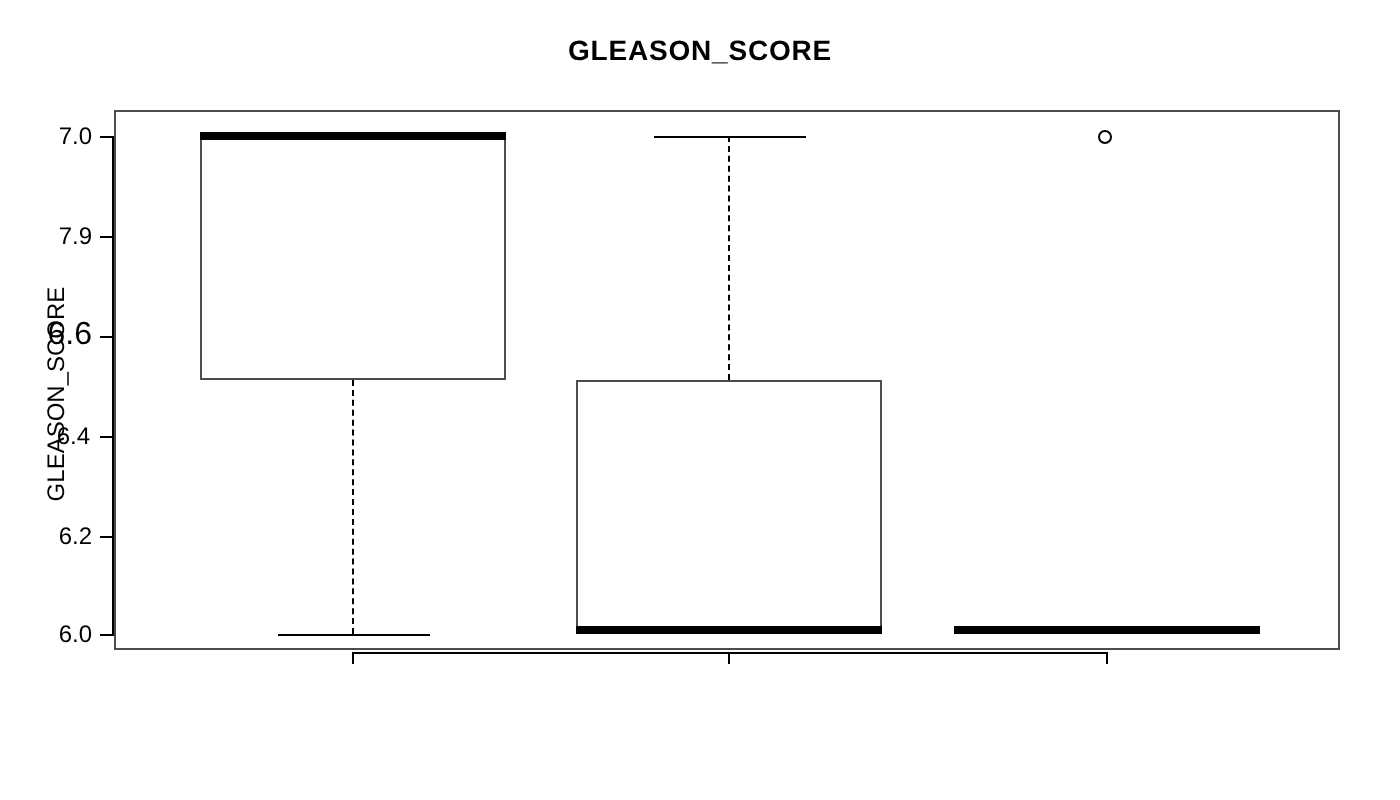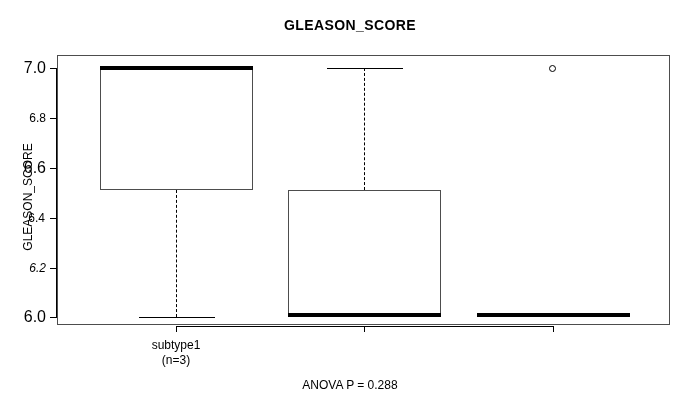--- a/index.html
+++ b/index.html
@@ -144,26 +144,26 @@
 
   <div class="abs" id="y-axis-line"></div>
 
   <div class="abs y-tick" style="top:68px;"></div>
   <div class="abs y-tick" style="top:118px;"></div>
   <div class="abs y-tick" style="top:168px;"></div>
   <div class="abs y-tick" style="top:218px;"></div>
   <div class="abs y-tick" style="top:268px;"></div>
   <div class="abs y-tick" style="top:317px;"></div>
 
-  <div class="abs" style="left:4px;  top:62px;  width:42px; text-align:right; font-size:16px; line-height:12px;">7.0</div>
-  <div class="abs" style="left:4px;  top:112px; width:42px; text-align:right; font-size:12px; line-height:12px;">6.8</div>
+  <div class="abs" style="left:4px;  top:62px;  width:42px; text-align:right; font-size:12px; line-height:12px;">7.0</div>
+  <div class="abs" style="left:4px;  top:112px; width:42px; text-align:right; font-size:12px; line-height:12px;">7.9</div>
   <div class="abs" style="left:4px;  top:162px; width:42px; text-align:right; font-size:16px; line-height:12px;">6.6</div>
   <div class="abs" style="left:3px;  top:212px; width:42px; text-align:right; font-size:12px; line-height:12px;">6.4</div>
-  <div class="abs" style="left:4px;  top:262px; width:42px; text-align:right; font-size:12px; line-height:12px;font-style:italic;">6.2</div>
-  <div class="abs" style="left:4px;  top:311px; width:42px; text-align:right; font-size:16px; line-height:12px;">6.0</div>
+  <div class="abs" style="left:4px;  top:262px; width:42px; text-align:right; font-size:12px; line-height:12px;">6.2</div>
+  <div class="abs" style="left:4px;  top:311px; width:42px; text-align:right; font-size:12px; line-height:12px;">6.0</div>
 
   <div class="abs" id="y-axis-title">GLEASON_SCORE</div>
 
   <div>
 
     <div class="abs box-rect" style="left:100px; top:68px; width:153px; height:122px;"></div>
 
     <div class="abs median-line" style="left:100px; top:66px; width:153px;"></div>
 
     <div class="abs whisker-dashed" style="left:176px; top:190px; height:127px;"></div>
@@ -188,20 +188,15 @@
 
     <div class="abs outlier-point" style="left:549px; top:65px;"></div>
   </div>
 
   <div class="abs" id="x-axis-line"></div>
 
   <div class="abs x-tick" style="left:176px;"></div>
   <div class="abs x-tick" style="left:364px;"></div>
   <div class="abs x-tick" style="left:553px;"></div>
 
-  <div class="abs x-tick-label" style="left:96px;">
-    <span>subtype1</span>
-    <span class="sub-n">(n=3)</span>
-  </div>
-
-  <div class="abs" id="anova-note">ANOVA P = 0.288</div>
+
 
 </div>
 
 </body></html>

